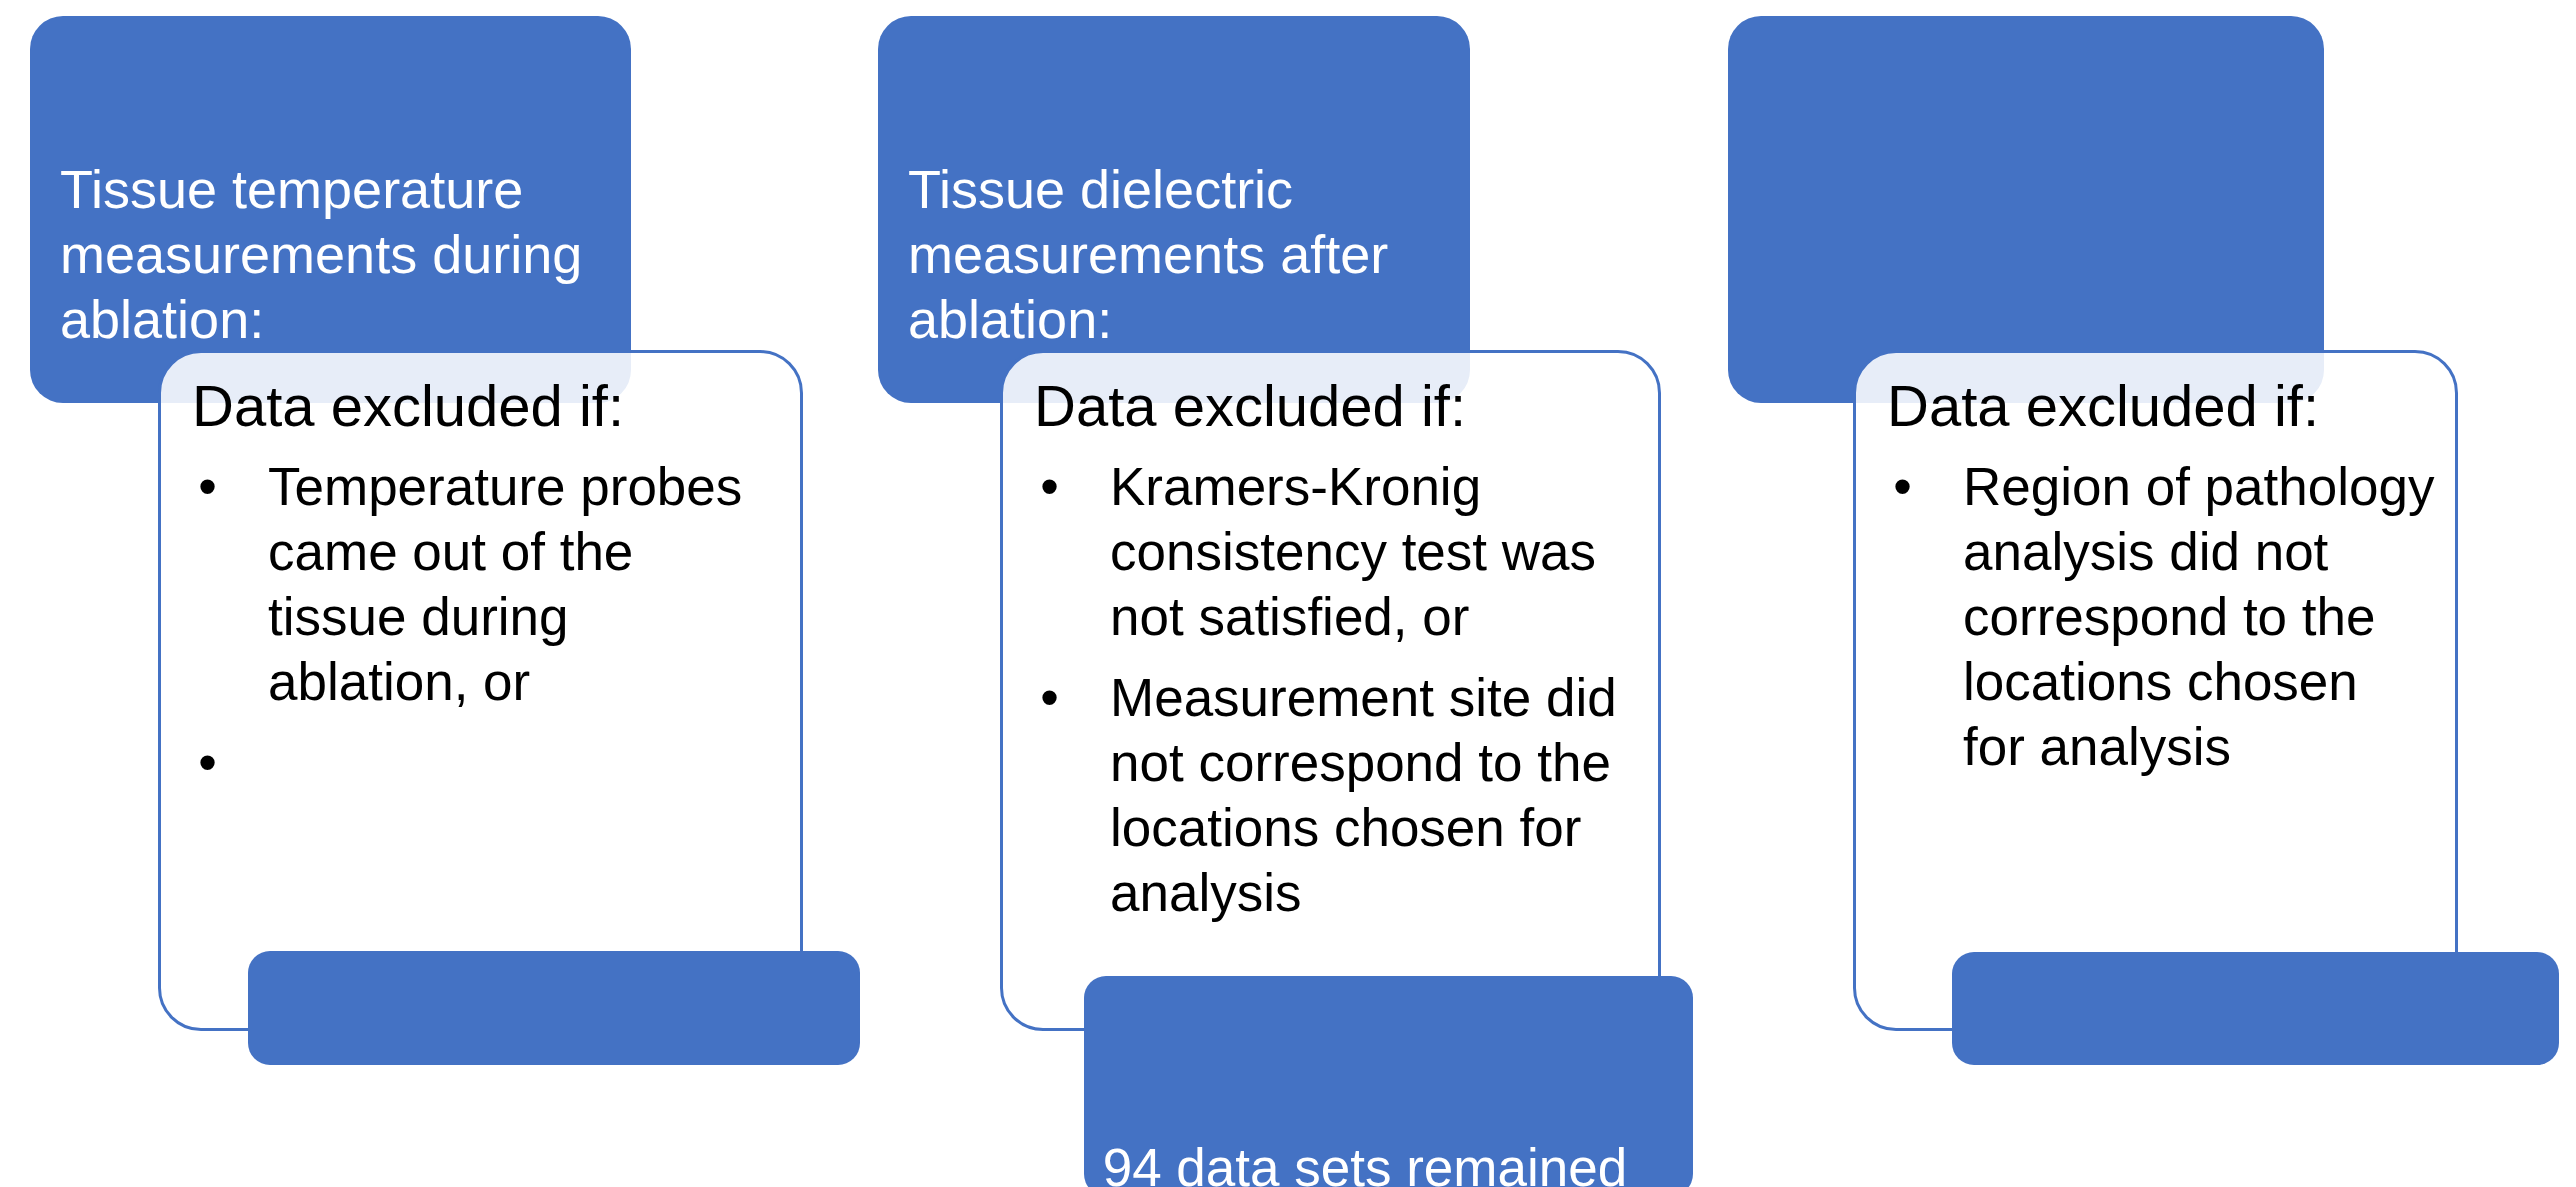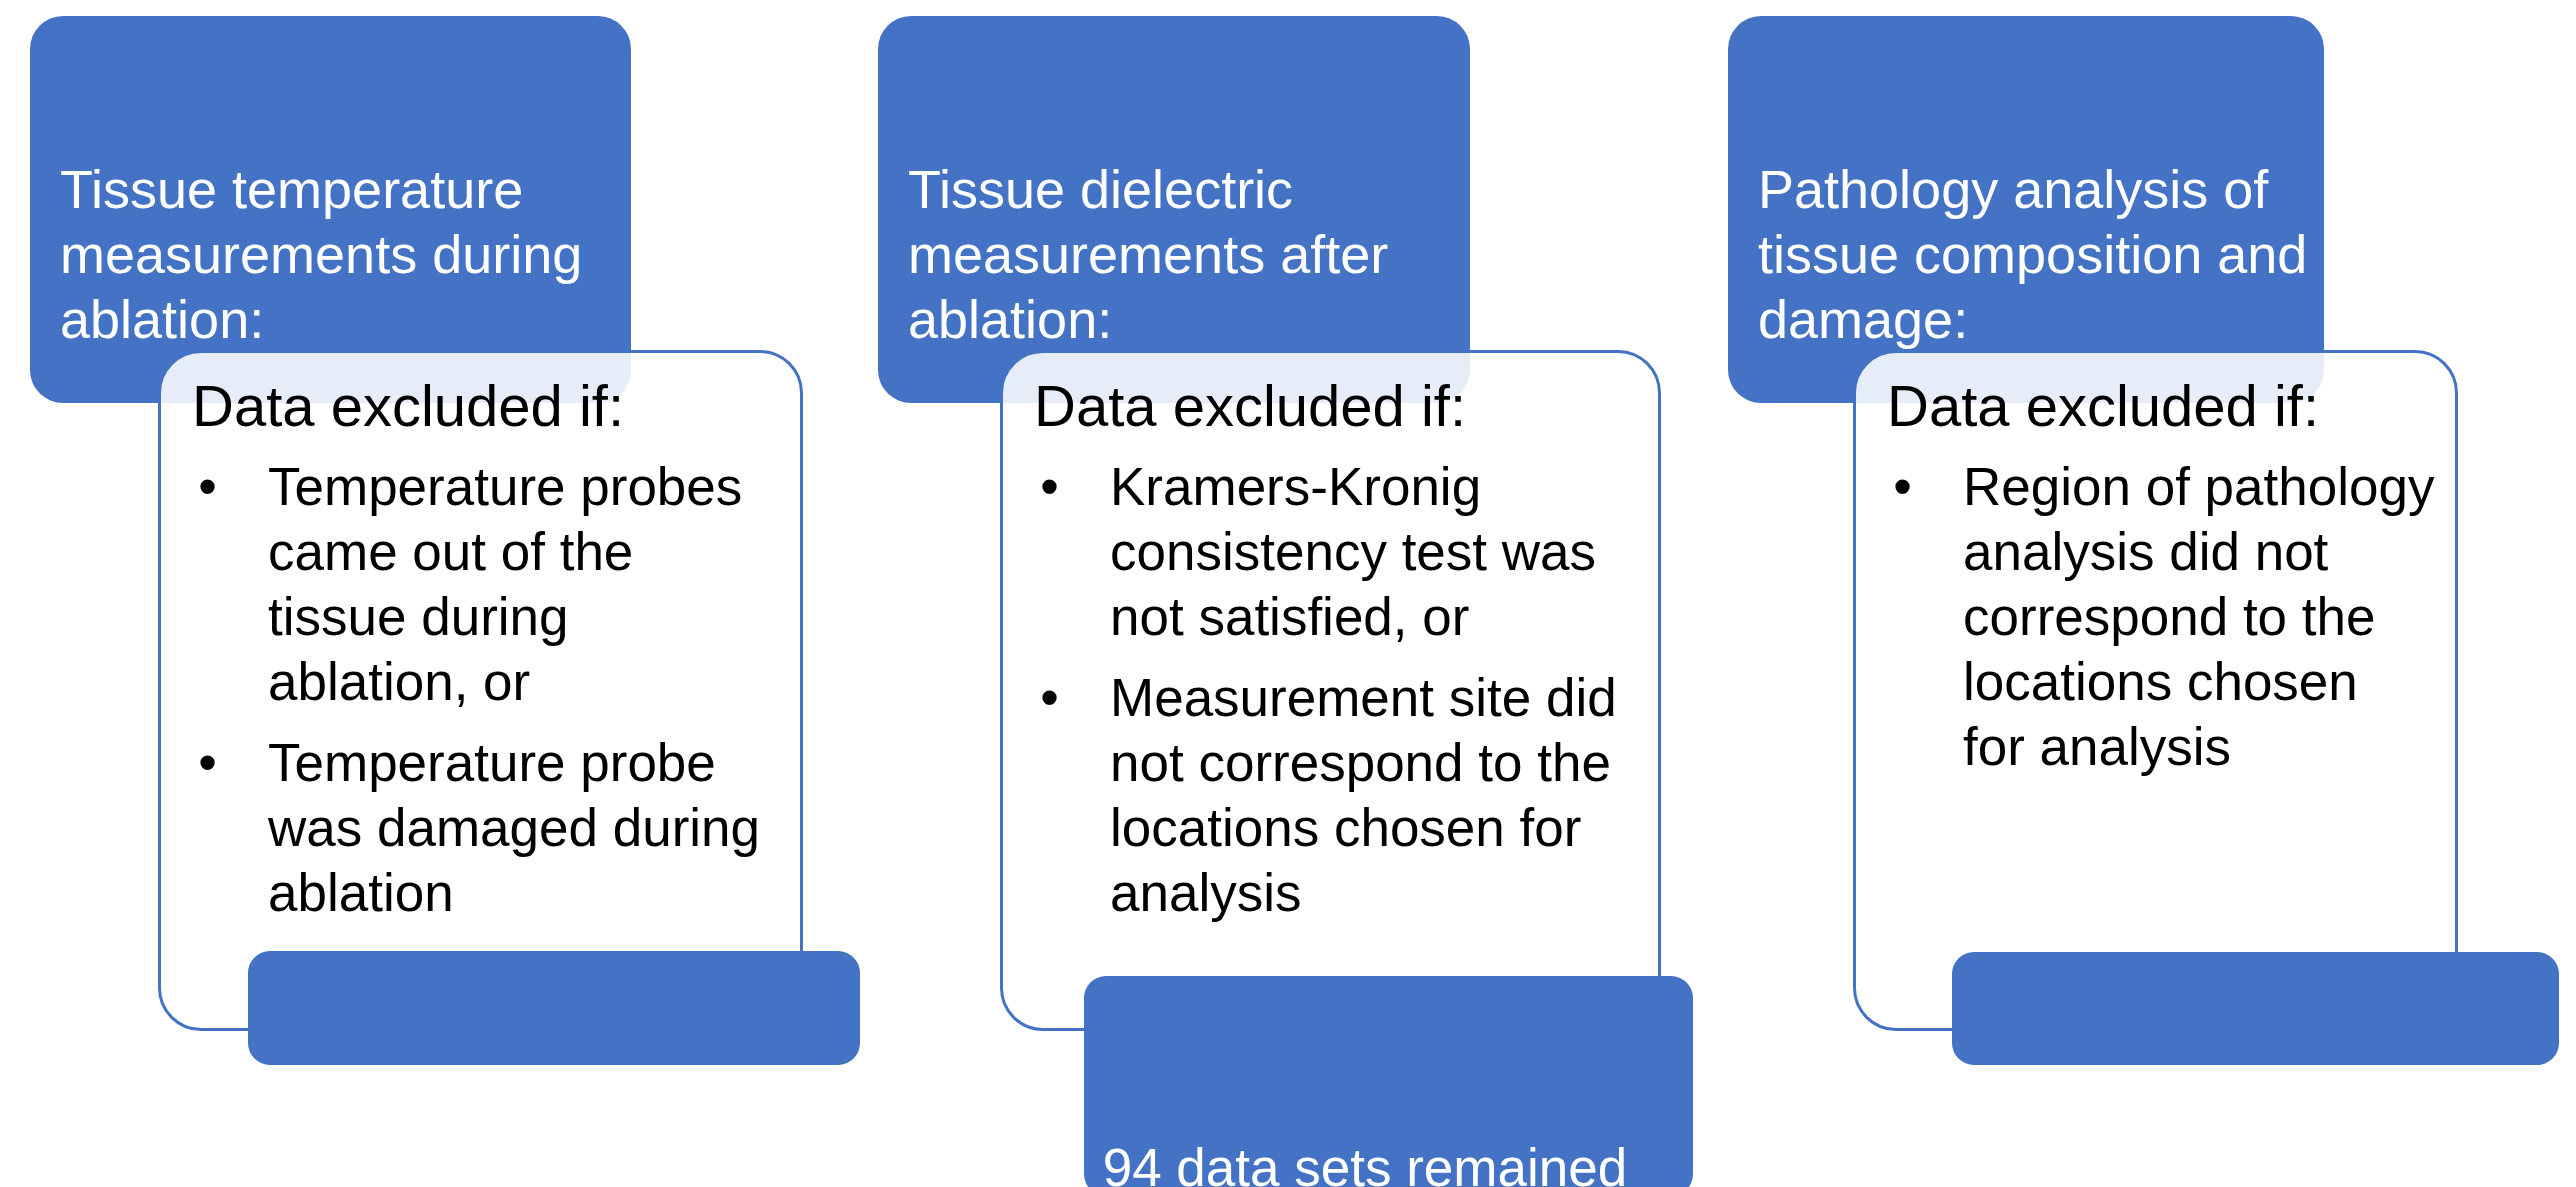--- a/index.html
+++ b/index.html
@@ -99,23 +99,20 @@
       <div class="panel-heading">Data excluded if:</div>
       <div class="bullet">
         <div class="marker">•</div>
         <div class="bullet-text">Temperature probes
 came out of the
 tissue during
 ablation, or</div>
       </div>
       <div class="bullet">
         <div class="marker">•</div>
-        <div class="bullet-text">Temperature probe
-was damaged during
-ablation</div>
       </div>
     </div>
     <div class="box result">
       <div class="result-text">53 data sets remained</div>
     </div>
   </section>
 
   <section class="column col-2">
     <div class="box source">
       <div class="src-desc">Tissue dielectric
@@ -141,23 +138,20 @@
     </div>
     <div class="box result">
       <div class="result-text">94 data sets remained
 corresponding to 50
 locations</div>
     </div>
   </section>
 
   <section class="column col-3">
     <div class="box source">
-      <div class="src-desc">Pathology analysis of
-tissue composition and
-damage:</div>
     </div>
     <div class="box panel">
       <div class="panel-heading">Data excluded if:</div>
       <div class="bullet">
         <div class="marker">•</div>
         <div class="bullet-text">Region of pathology
 analysis did not
 correspond to the
 locations chosen
 for analysis</div>

